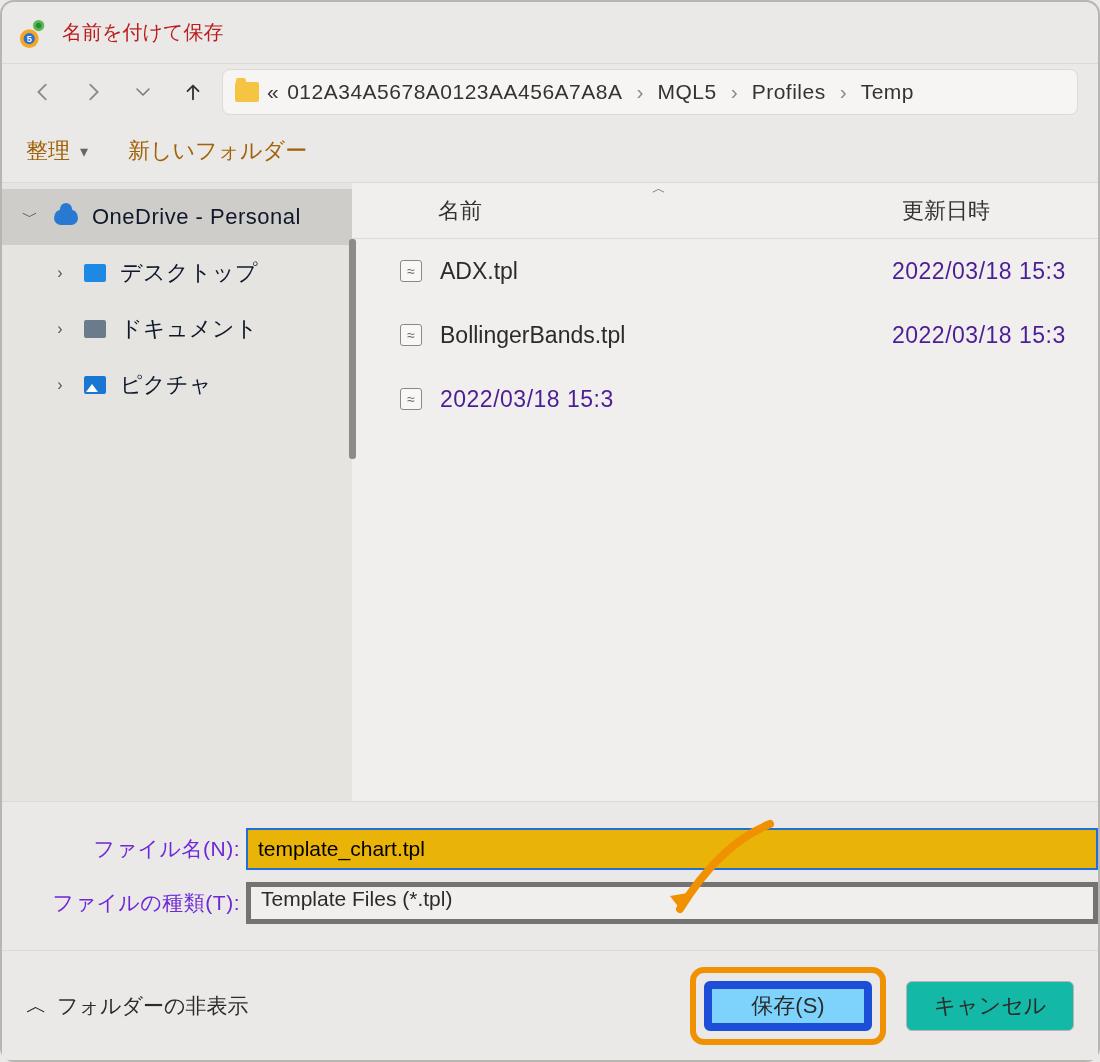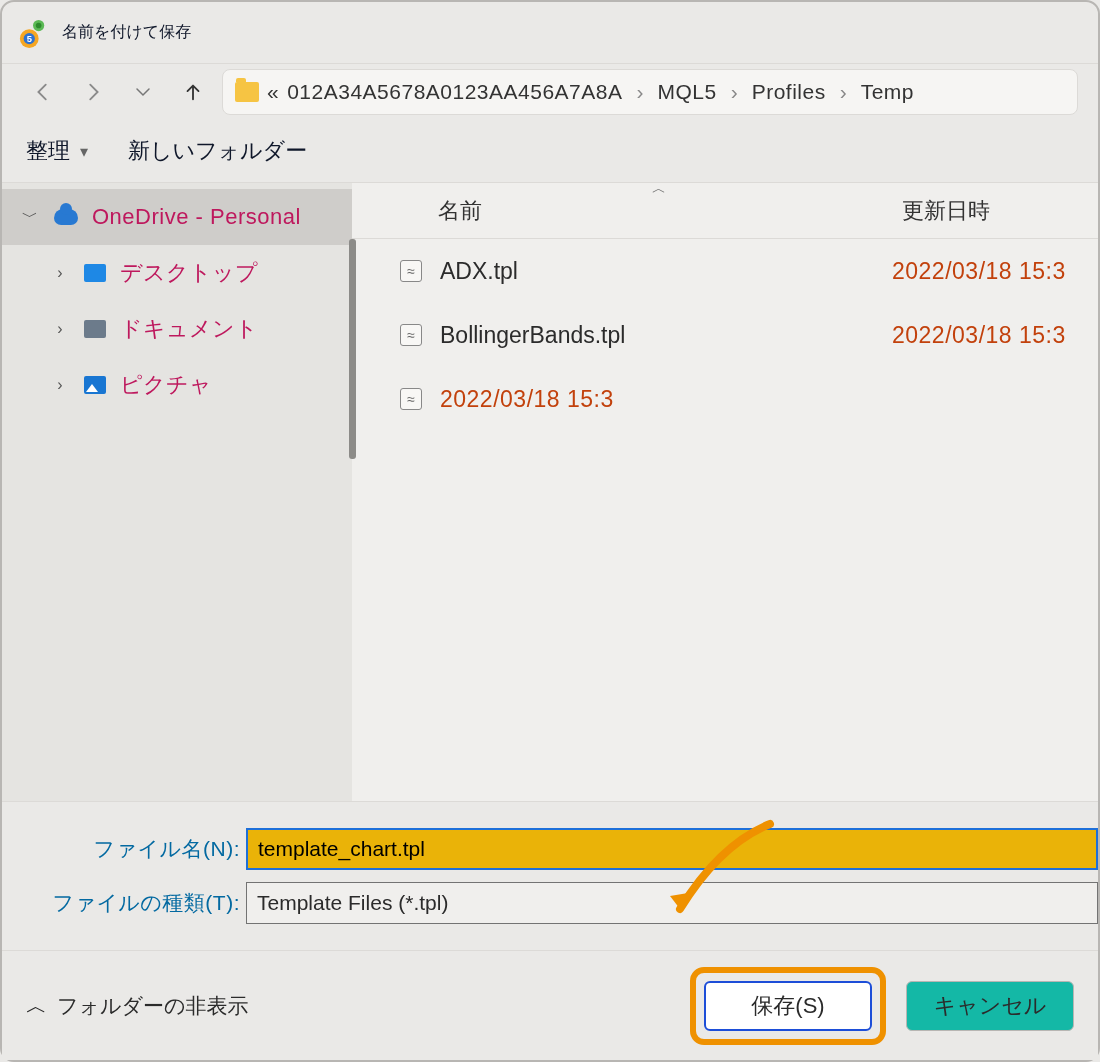--- a/index.html
+++ b/index.html
@@ -31,22 +31,22 @@
     padding: 0 16px;
     gap: 14px;
     border-bottom: 1px solid #dcdad7;
   }
   .app-icon {
     width: 30px;
     height: 30px;
     position: relative;
   }
   .title-text {
-    font-size: 16px;
-    color: #0f172a;
+    font-size: 20px;
+    color: #b91c1c;
   }
 
   
   .navrow {
     height: 56px;
     display: flex;
     align-items: center;
     padding: 16px 20px;
     gap: 8px;
   }
@@ -98,21 +98,21 @@
 
   
   .toolbar {
     height: 62px;
     display: flex;
     align-items: center;
     padding: 0 24px;
     gap: 40px;
     font-size: 22px;
   }
-  .toolbar .drop { color: #0f172a; display:flex; align-items:center; gap:6px;}
+  .toolbar .drop { color: #a16207; display:flex; align-items:center; gap:6px;}
   .caret-down::after { content:"▾"; font-size:16px; color:#666; margin-left:4px;}
 
   
   .split {
     display: flex;
     flex: 1;
     border-top: 1px solid #dcdad7;
     min-height: 0;
   }
   .sidebar {
@@ -132,21 +132,21 @@
   .tree-item.selected {
     background: #cfcdca;
   }
   .tree-item.child { padding-left: 48px; }
   .tree-chev {
     width: 20px;
     font-size: 16px;
     color: #555;
     text-align: center;
   }
-  .tree-label { color: #be185d; letter-spacing: 0.5px; }
+  .tree-label { color: #0f172a; letter-spacing: 0.5px; }
 
   .cloud-icon {
     width: 24px;
     height: 16px;
     background: #2879d2;
     border-radius: 10px 10px 8px 8px;
     position: relative;
   }
   .cloud-icon::before {
     content:"";
@@ -228,59 +228,58 @@
     margin-left: 48px;
     margin-right: 18px;
     display:flex;
     align-items:center;
     justify-content:center;
     font-size:14px;
     color:#666;
     background:#f8f7f5;
   }
   .file-name { flex: 0 0 452px; }
-  .file-date { color: #c2410c; letter-spacing: 0.5px; }
+  .file-date { color: #4c1d95; letter-spacing: 0.5px; }
 
   
   .bottom {
     border-top: 1px solid #dcdad7;
     padding: 26px 0 0 0;
     background: #eae9e7;
   }
   .field-row {
     display: flex;
     align-items: center;
     padding: 0 0 12px 0;
   }
   .field-label {
     width: 244px;
     text-align: right;
     font-size: 21px;
-    color: #0369a1;
+    color: #6d28d9;
     padding-right: 6px;
     letter-spacing: 0.5px;
   }
   .filename-input {
     flex: 1;
     height: 42px;
     border: 2px solid #1e6fd9;
     background: #eab308;
     font-size: 21px;
     padding: 0 10px;
     outline: none;
   }
   .filetype-select {
     flex: 1;
     height: 42px;
-    border: 1px solid #737373;
+    border: 5px solid #737373;
     background: #f0efed;
     font-size: 21px;
     padding: 0 10px;
     display:flex;
-    align-items:center;
   }
 
   .footer {
     height: 110px;
     display: flex;
     align-items: center;
     padding: 0 24px;
     border-top: 1px solid #dcdad7;
     margin-top: 14px;
     position: relative;
@@ -298,22 +297,22 @@
     border-radius: 6px;
     font-size: 22px;
     display: flex;
     align-items: center;
     justify-content: center;
     background: #14b8a6;
     border: 1px solid #b8b6b3;
     position: relative;
   }
   .btn-primary {
-    background: #ffffff;
-    border: 2px solid #1d4ed8;
+    background: #7dd3fc;
+    border: 8px solid #1d4ed8;
   }
   .save-highlight {
     padding: 8px;
     border: 6px solid #ef9100;
     border-radius: 14px;
     margin-right: 20px;
   }
 
   
   .arrow {

